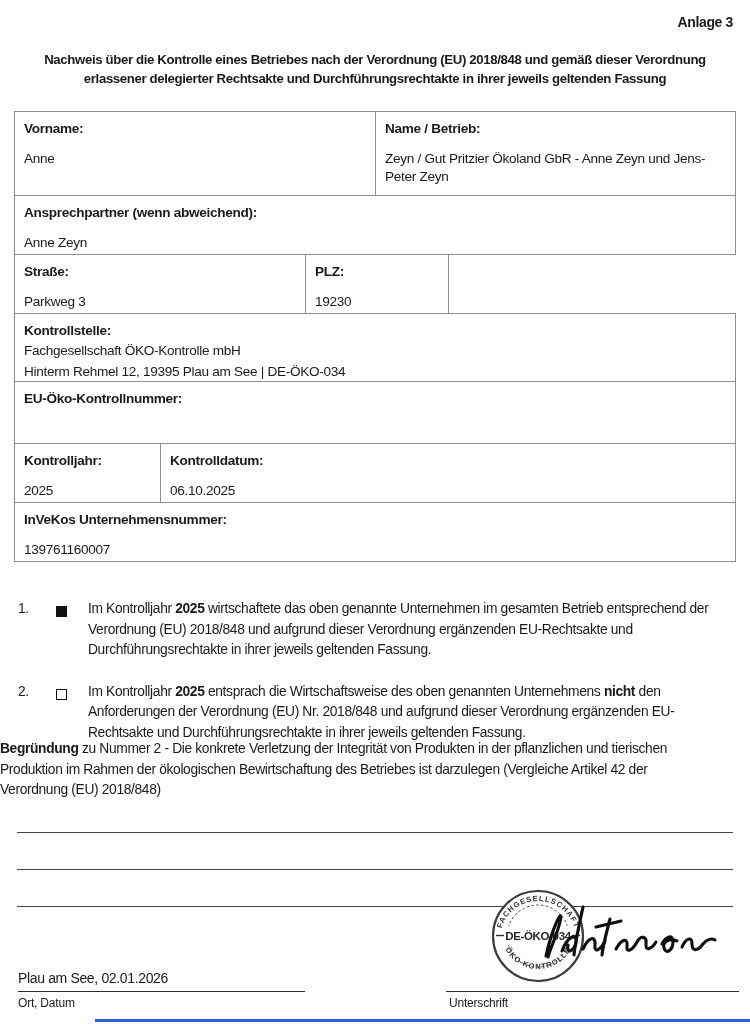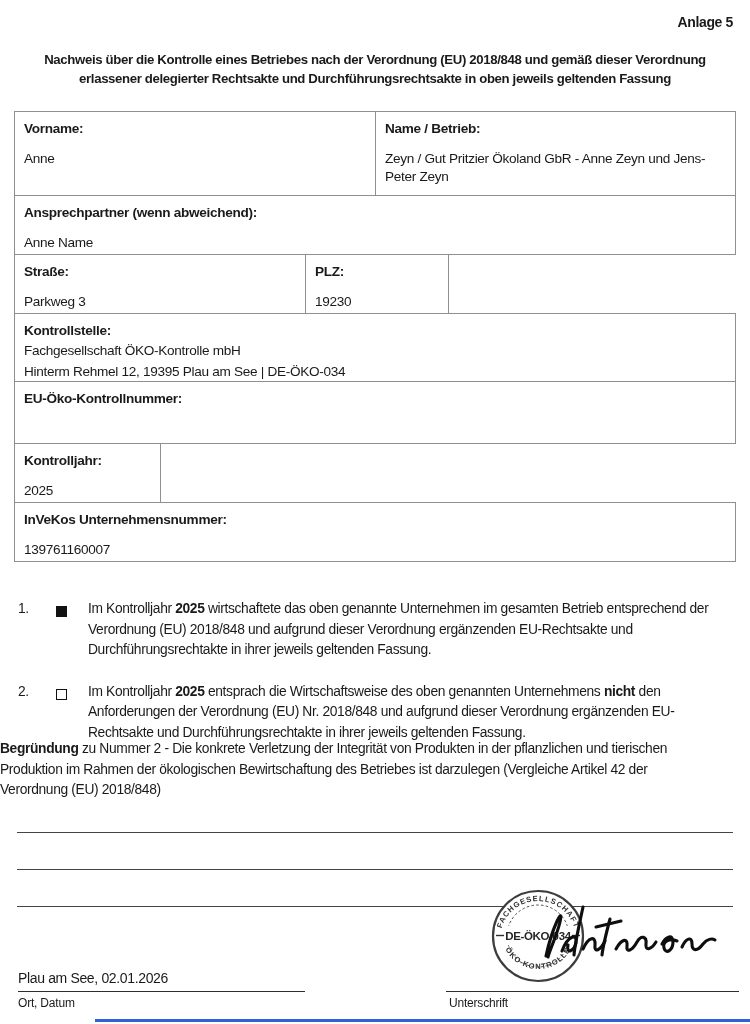--- a/index.html
+++ b/index.html
@@ -46,42 +46,42 @@
   .fl-right{left:446px;width:293px;}
   .fcap{position:absolute;top:996px;font-size:12px;letter-spacing:-0.2px;}
   .fc-left{left:18px;}
   .fc-right{left:449px;}
 
   .accent-bottom{position:absolute;left:95px;top:1019px;width:655px;height:3px;}
 </style>
 </head>
 <body>
 
-<div class="anlage">Anlage 5</div>
+<div class="anlage">Anlage 3</div>
 
 <div class="title">
   <div>Nachweis über die Kontrolle eines Betriebes nach der Verordnung (EU) 2018/848 und gemäß dieser Verordnung</div>
-  <div>erlassener delegierter Rechtsakte und Durchführungsrechtsakte in oben jeweils geltenden Fassung</div>
+  <div>erlassener delegierter Rechtsakte und Durchführungsrechtakte in ihrer jeweils geltenden Fassung</div>
 </div>
 
 <div class="tbl">
   <div class="trow h84">
     <div class="tcell flexfill">
       <div class="lbl">Vorname:</div>
       <div class="val">Anne</div>
     </div>
     <div class="tcell" style="width:360px">
       <div class="lbl">Name / Betrieb:</div>
       <div class="val">Zeyn / Gut Pritzier Ökoland GbR - Anne Zeyn und Jens-Peter Zeyn</div>
     </div>
   </div>
   <div class="trow h59">
     <div class="tcell flexfill">
       <div class="lbl">Ansprechpartner (wenn abweichend):</div>
-      <div class="val">Anne Name</div>
+      <div class="val">Anne Zeyn</div>
     </div>
   </div>
   <div class="trow h59">
     <div class="tcell" style="width:291px">
       <div class="lbl">Straße:</div>
       <div class="val">Parkweg 3</div>
     </div>
     <div class="tcell" style="width:143px">
       <div class="lbl">PLZ:</div>
       <div class="val">19230</div>
@@ -96,20 +96,24 @@
   </div>
   <div class="trow h62">
     <div class="tcell flexfill">
       <div class="lbl">EU-Öko-Kontrollnummer:</div>
     </div>
   </div>
   <div class="trow h59">
     <div class="tcell" style="width:146px">
       <div class="lbl">Kontrolljahr:</div>
       <div class="val">2025</div>
+    </div>
+    <div class="tcell flexfill">
+      <div class="lbl">Kontrolldatum:</div>
+      <div class="val">06.10.2025</div>
     </div>
   </div>
   <div class="trow h59">
     <div class="tcell flexfill">
       <div class="lbl">InVeKos Unternehmensnummer:</div>
       <div class="val">139761160007</div>
     </div>
   </div>
 </div>
 

